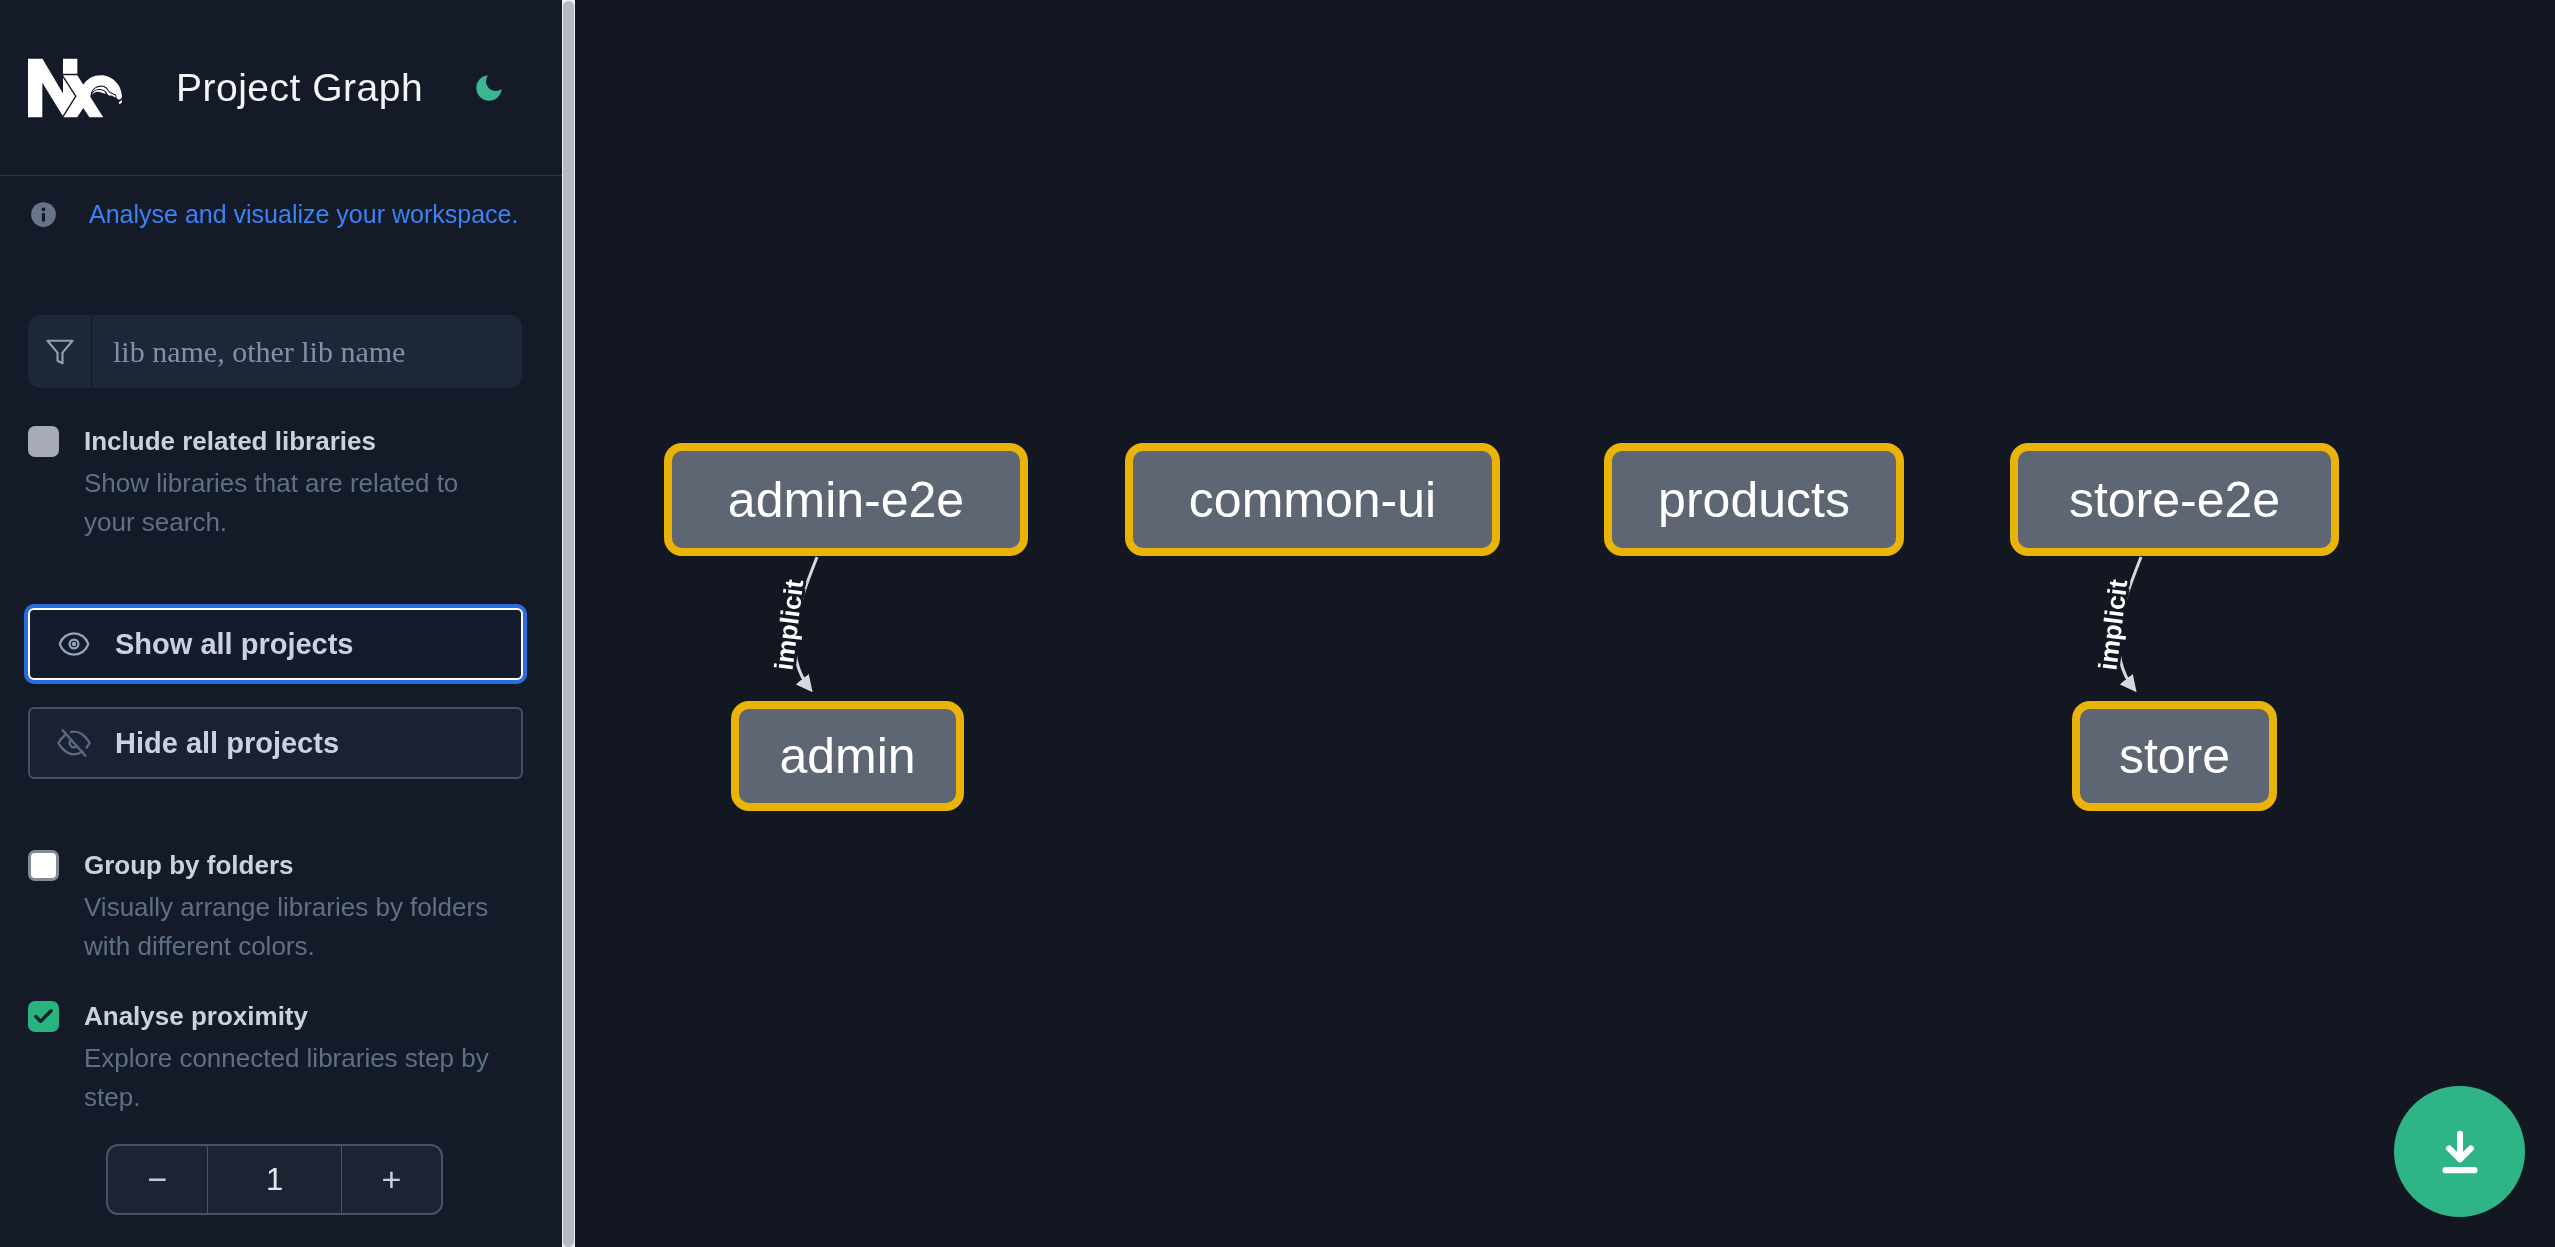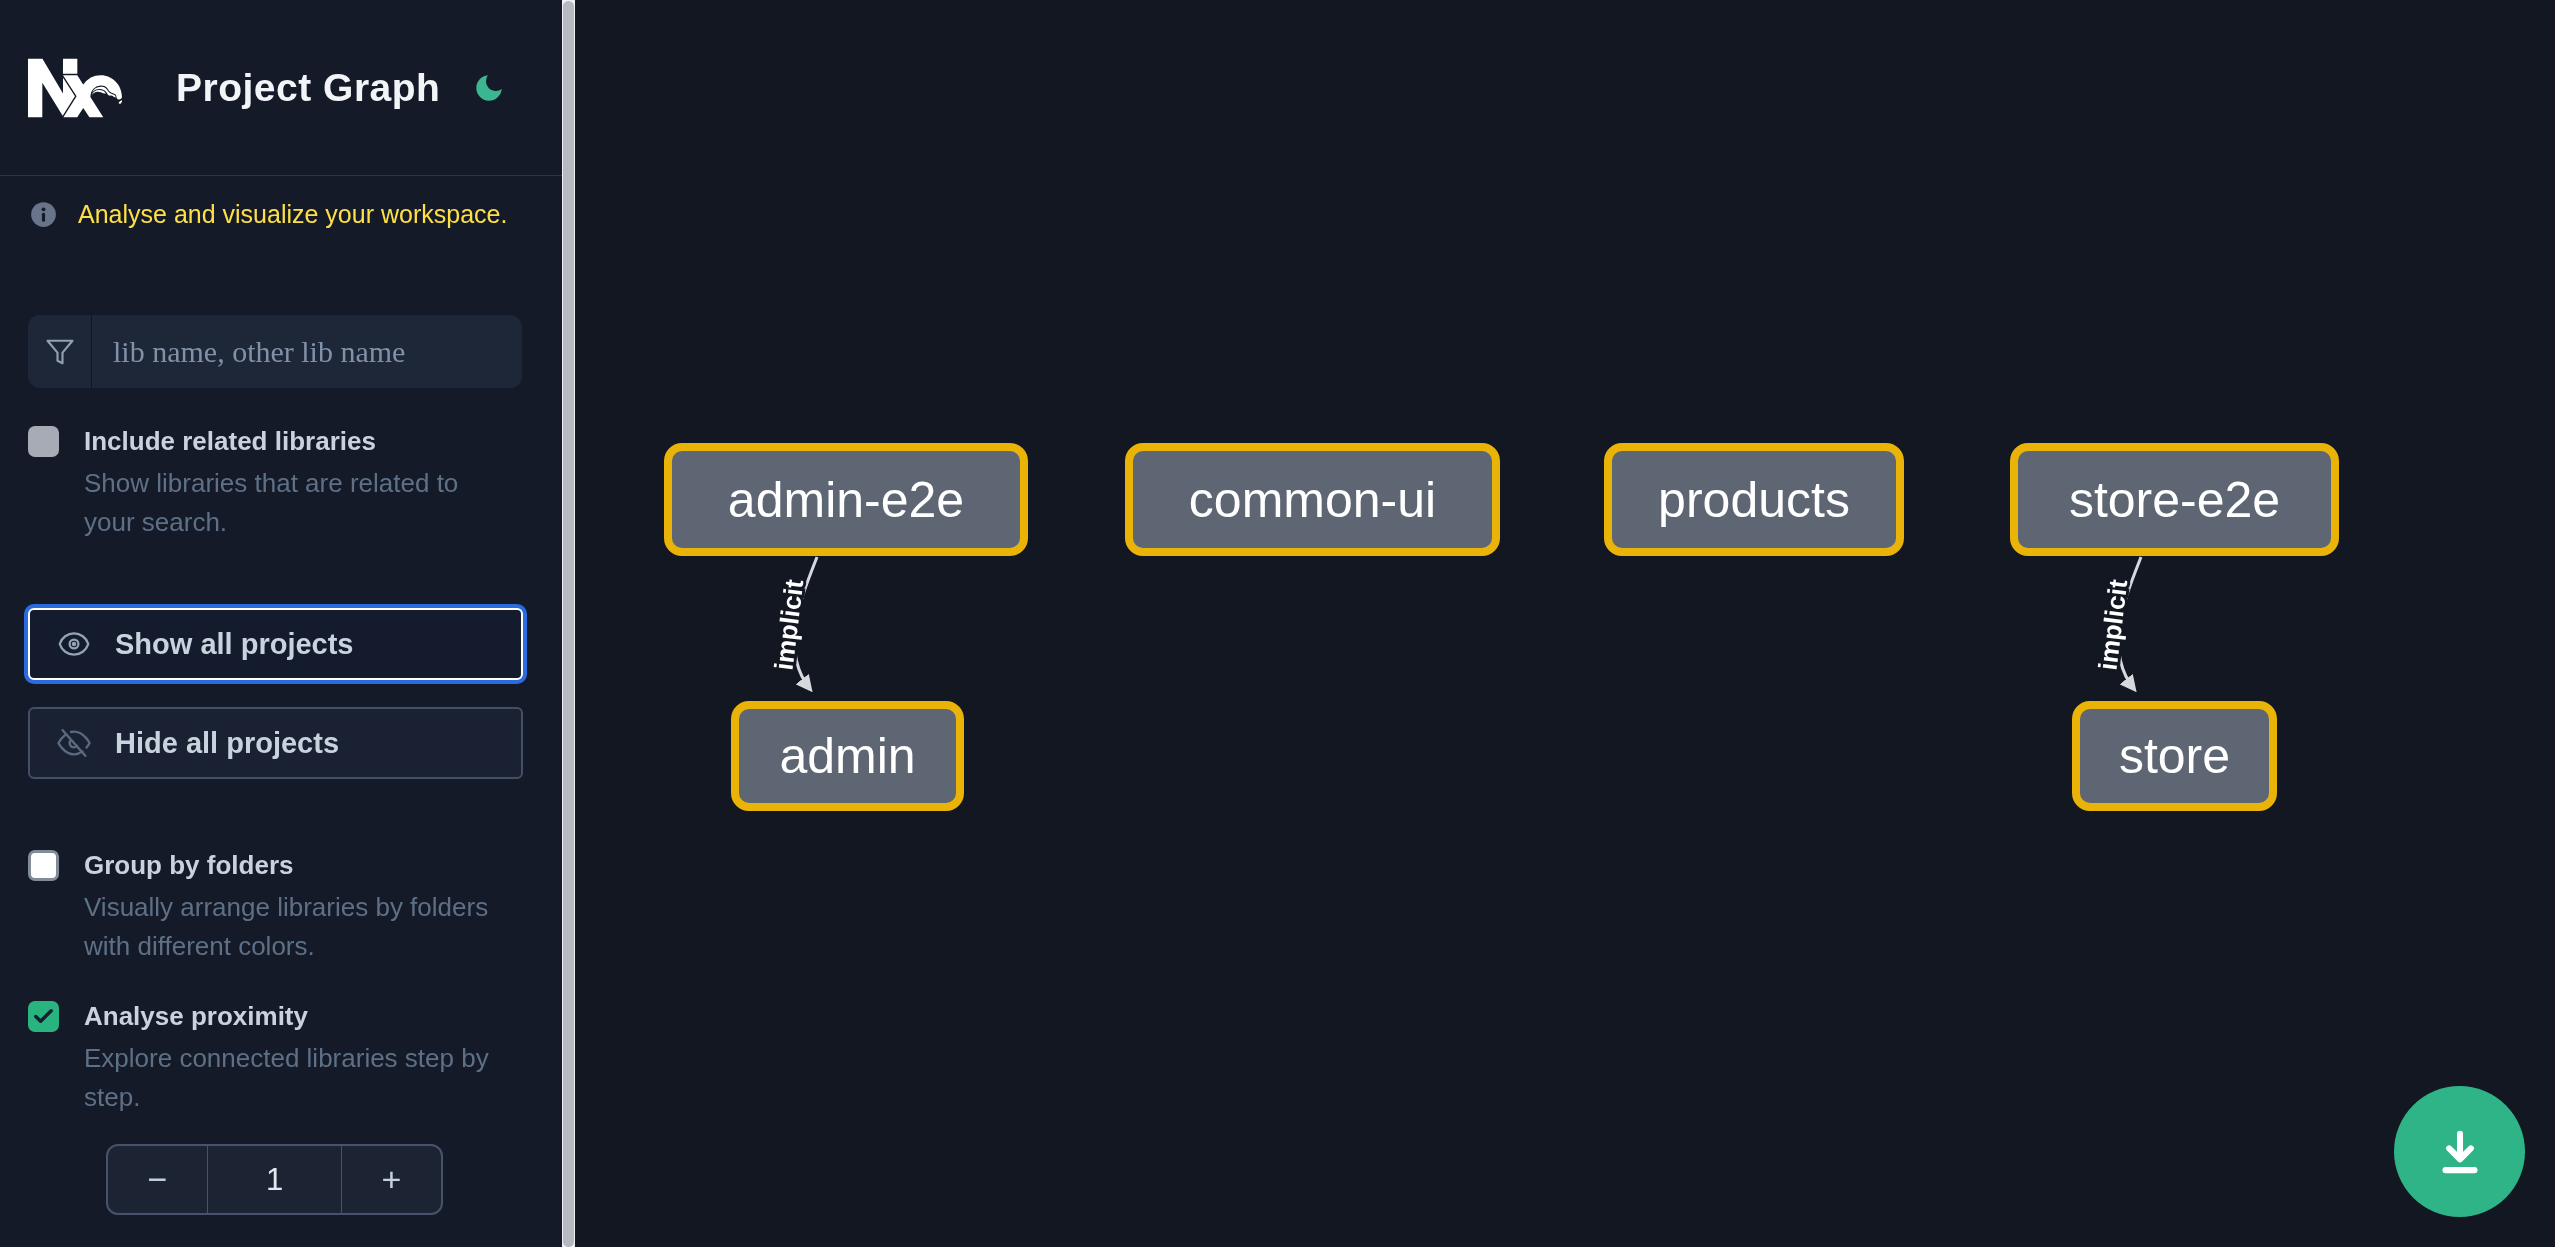--- a/index.html
+++ b/index.html
@@ -20,34 +20,34 @@
   .header {
     position: absolute; left: 0; top: 0;
     width: 562px; height: 176px;
     display: flex; align-items: center;
     padding: 0 0 0 28px;
     border-bottom: 1px solid #2c3447;
   }
   .nx-logo { width: 94px; height: 94px; flex: 0 0 auto; }
   .title {
     margin-left: 54px;
-    font-size: 39px; font-weight: 700; letter-spacing: 0.5px;
+    font-size: 39px; font-weight: 400; letter-spacing: 0.5px;
     color: #f2f5f8;
     text-align: right;
   }
   .theme-toggle {
     margin-left: auto; margin-right: 54px;
     background: none; border: none; cursor: pointer;
     width: 38px; height: 38px; display: flex; align-items: center; justify-content: center;
   }
 
   .tagline {
     position: absolute; left: 30px; top: 200px;
-    display: flex; align-items: center; gap: 21px;
-    color: #fde047; font-size: 25px;
+    display: flex; align-items: center; gap: 32px;
+    color: #3b82f6; font-size: 25px;
   }
 
   .search {
     position: absolute; left: 28px; top: 315px;
     width: 494px; height: 73px;
     background: #1e2737; border-radius: 12px;
     display: flex; align-items: stretch; overflow: hidden;
   }
   .search-icon-wrap {
     width: 64px; display: flex; align-items: center; justify-content: center;

